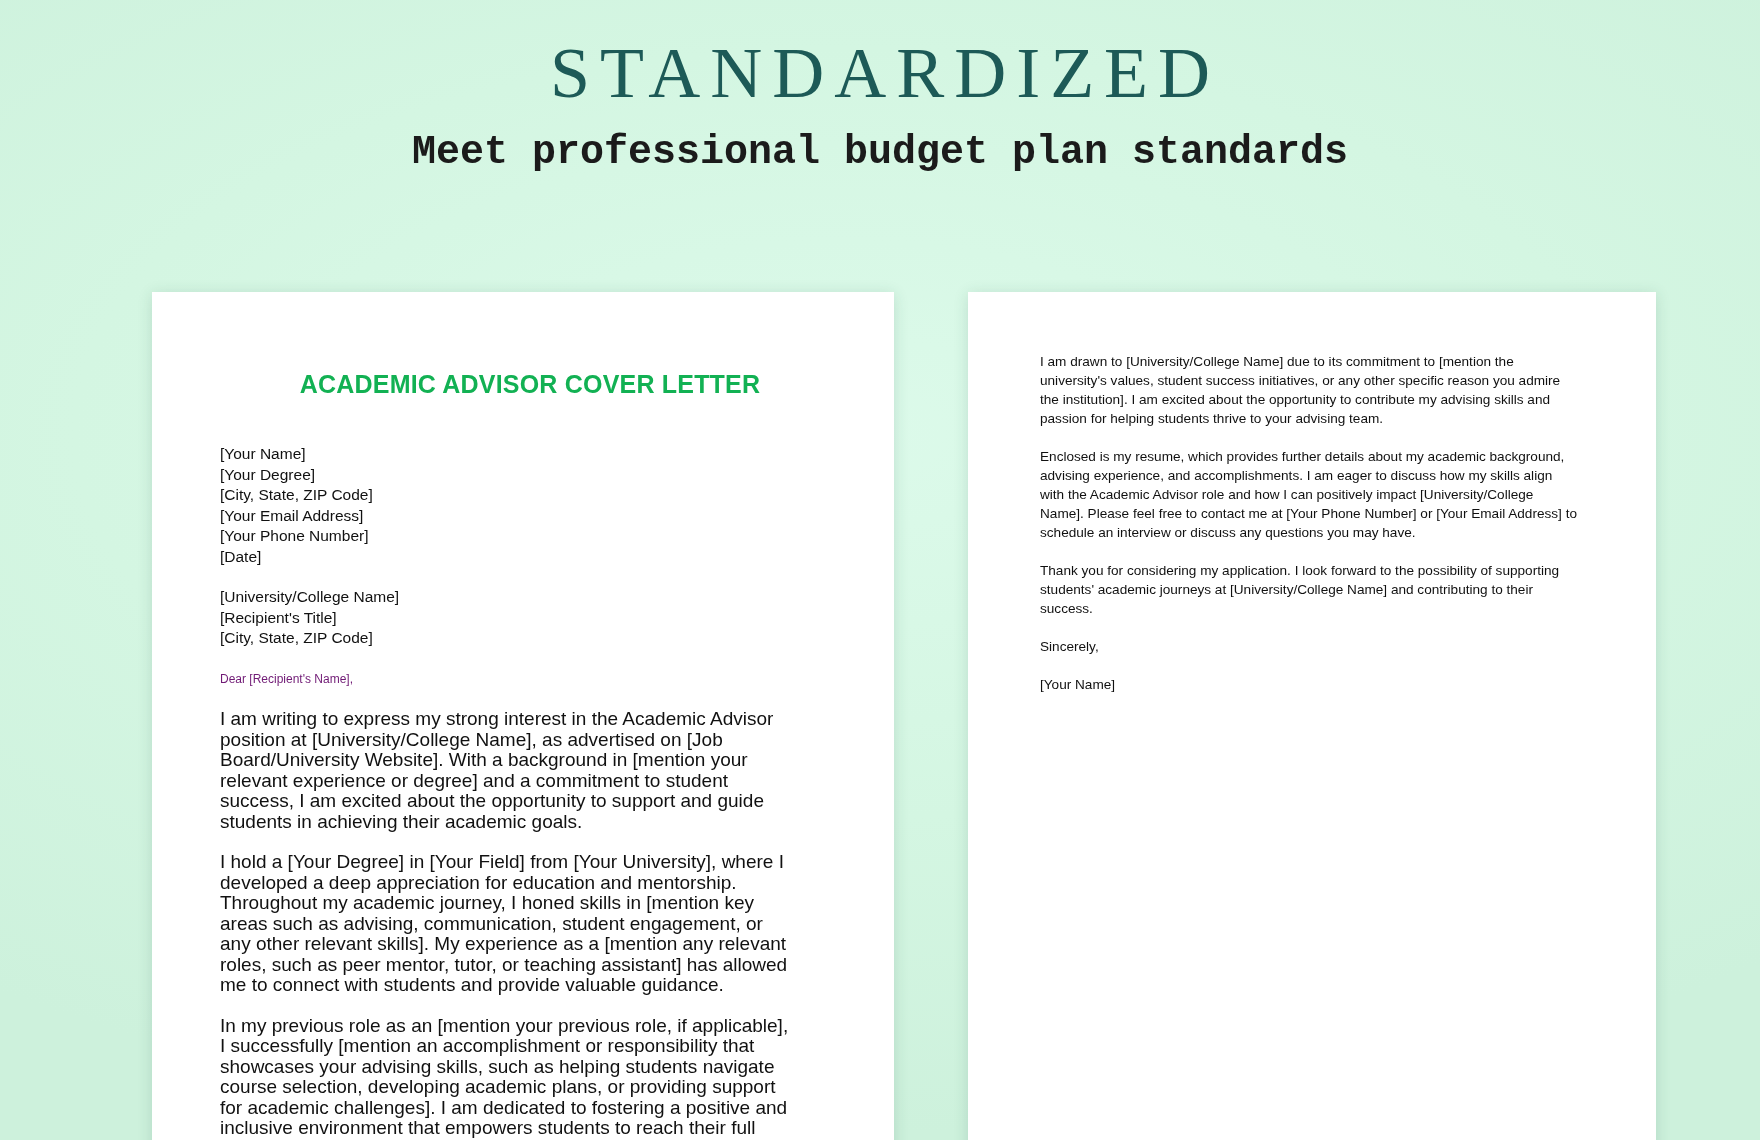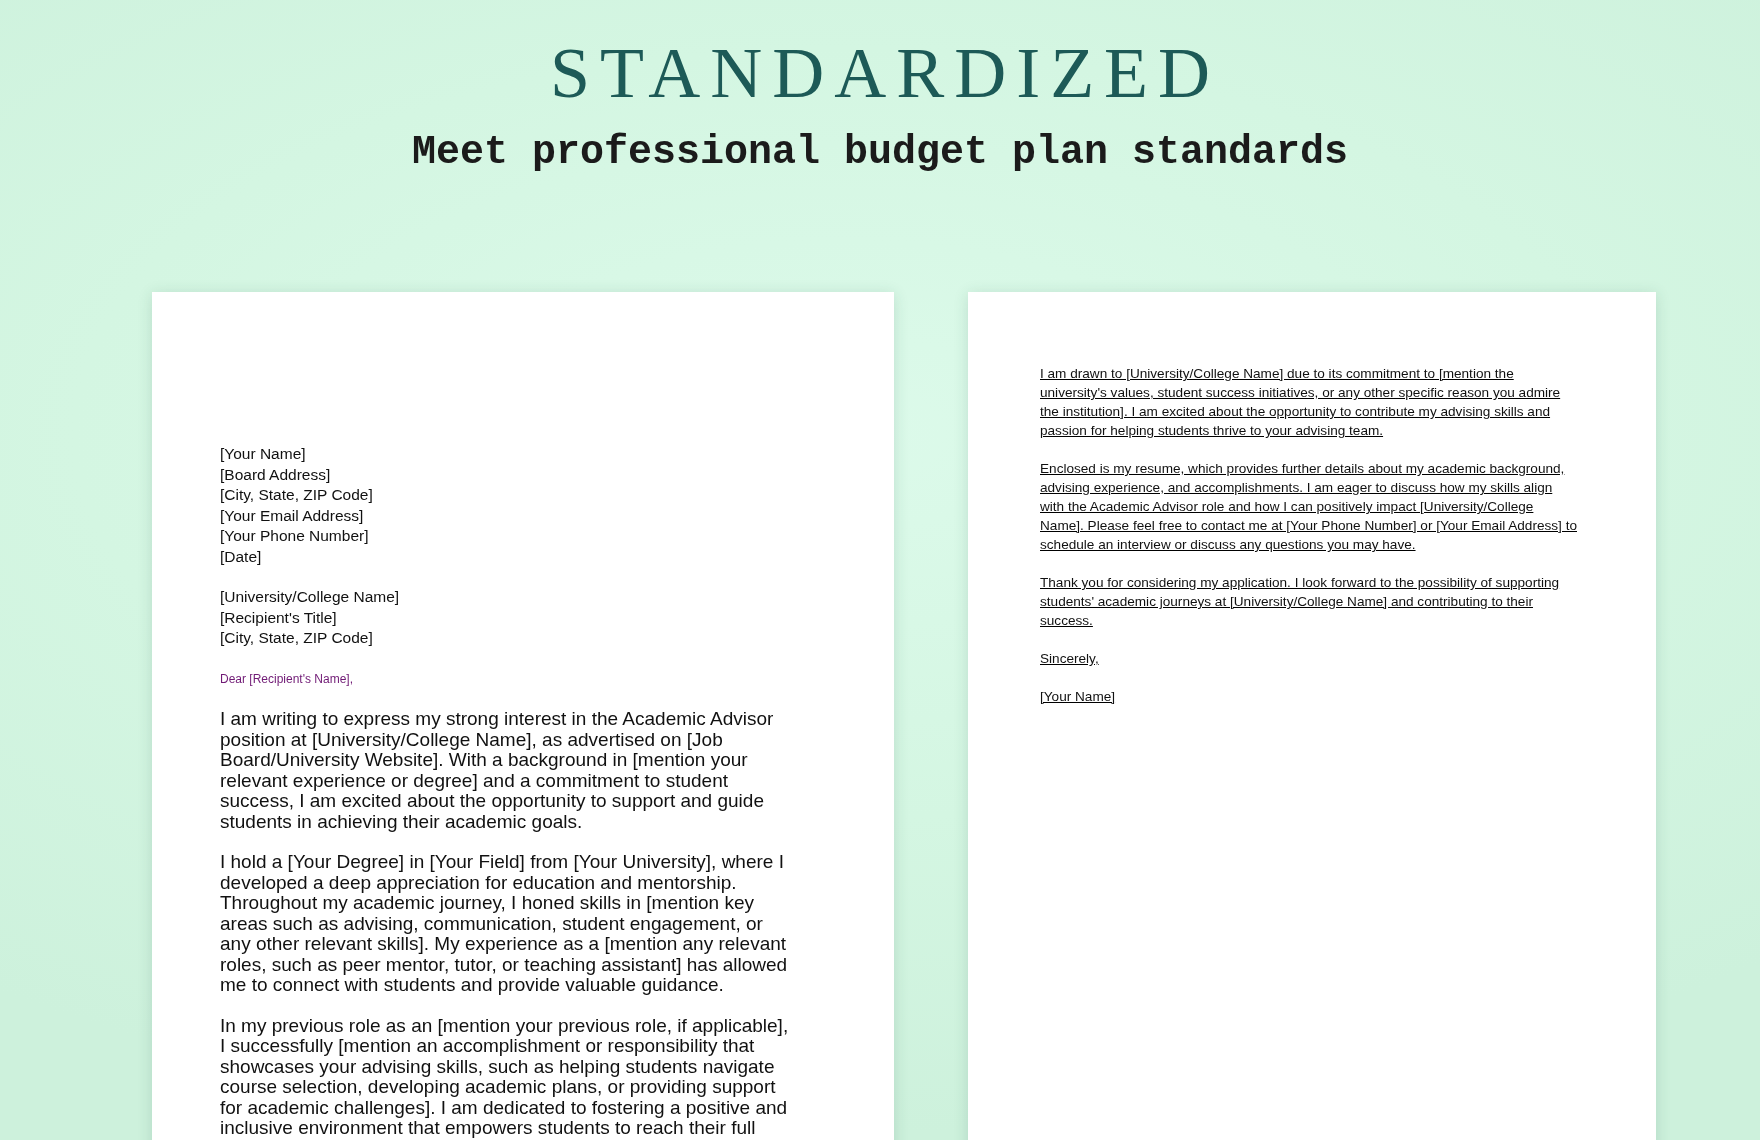--- a/index.html
+++ b/index.html
@@ -89,23 +89,22 @@
 
   .body-col-left {
     position: absolute;
     left: 68px;
     top: 152px;
     width: 578px;
   }
   .body-col-right {
     position: absolute;
     left: 72px;
-    top: 72px;
+    top: 60px;
     width: 540px;
-    text-decoration: underline;
   }
 
   .addr-block {
     font-size: 15.5px;
     line-height: 20.5px;
     color: #111111;
   }
   .addr-block .ln { display: block; white-space: nowrap; }
   .spacer-sm { height: 20px; }
   .spacer-md { height: 20px; }
@@ -139,26 +138,27 @@
 <body>
 
 <div class="canvas">
 
   <div class="banner">
     <h1 class="banner-title">STANDARDIZED</h1>
     <p class="banner-sub">Meet professional budget plan standards</p>
   </div>
 
   <div class="page page-left">
+    <h2 class="doc-title">ACADEMIC ADVISOR COVER LETTER</h2>
 
     <div class="body-col-left">
 
       <div class="addr-block">
         <span class="ln">[Your Name]</span>
-        <span class="ln">[Board Address]</span>
+        <span class="ln">[Your Degree]</span>
         <span class="ln">[City, State, ZIP Code]</span>
         <span class="ln">[Your Email Address]</span>
         <span class="ln">[Your Phone Number]</span>
         <span class="ln">[Date]</span>
       </div>
 
       <div class="spacer-sm"></div>
 
       <div class="addr-block">
         <span class="ln">[University/College Name]</span>

